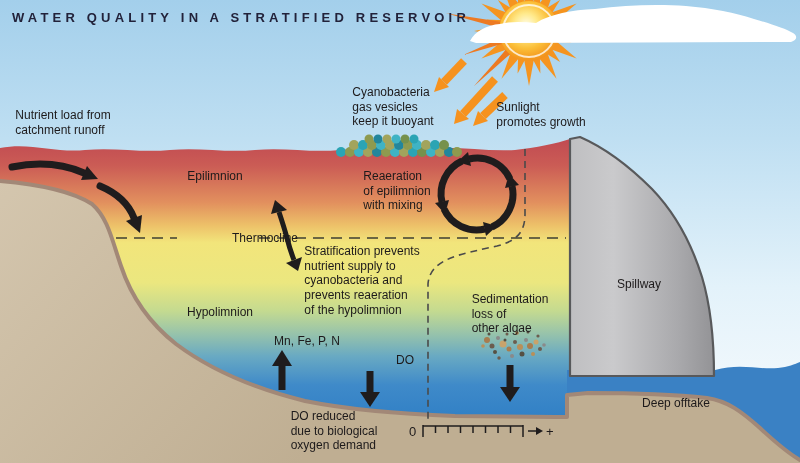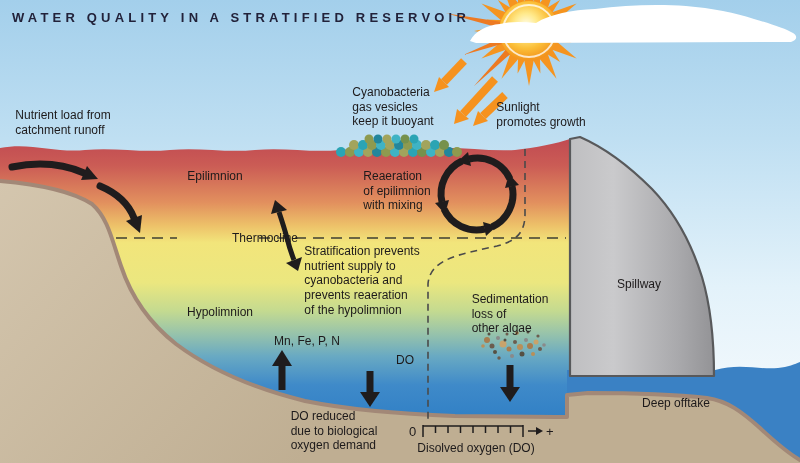--- a/index.html
+++ b/index.html
@@ -275,14 +275,13 @@
 due to biological
 oxygen demand</div>
   <div class="lbl" style="left:510px;top:292px;">Sedimentation
 loss of
 other algae</div>
   <div class="lbl" style="left:639px;top:277px;">Spillway</div>
   <div class="lbl" style="left:652px;top:396px;padding-left:48px;">Deep offtake</div>
 
   <div class="axis-num" style="left:409px;top:424px;">0</div>
   <div class="axis-num" style="left:546px;top:424px;">+</div>
-  <div class="lbl" style="left:476px;top:441px;">Disolved oxygen (DO)</div>
 </div>
 
 </body></html>

